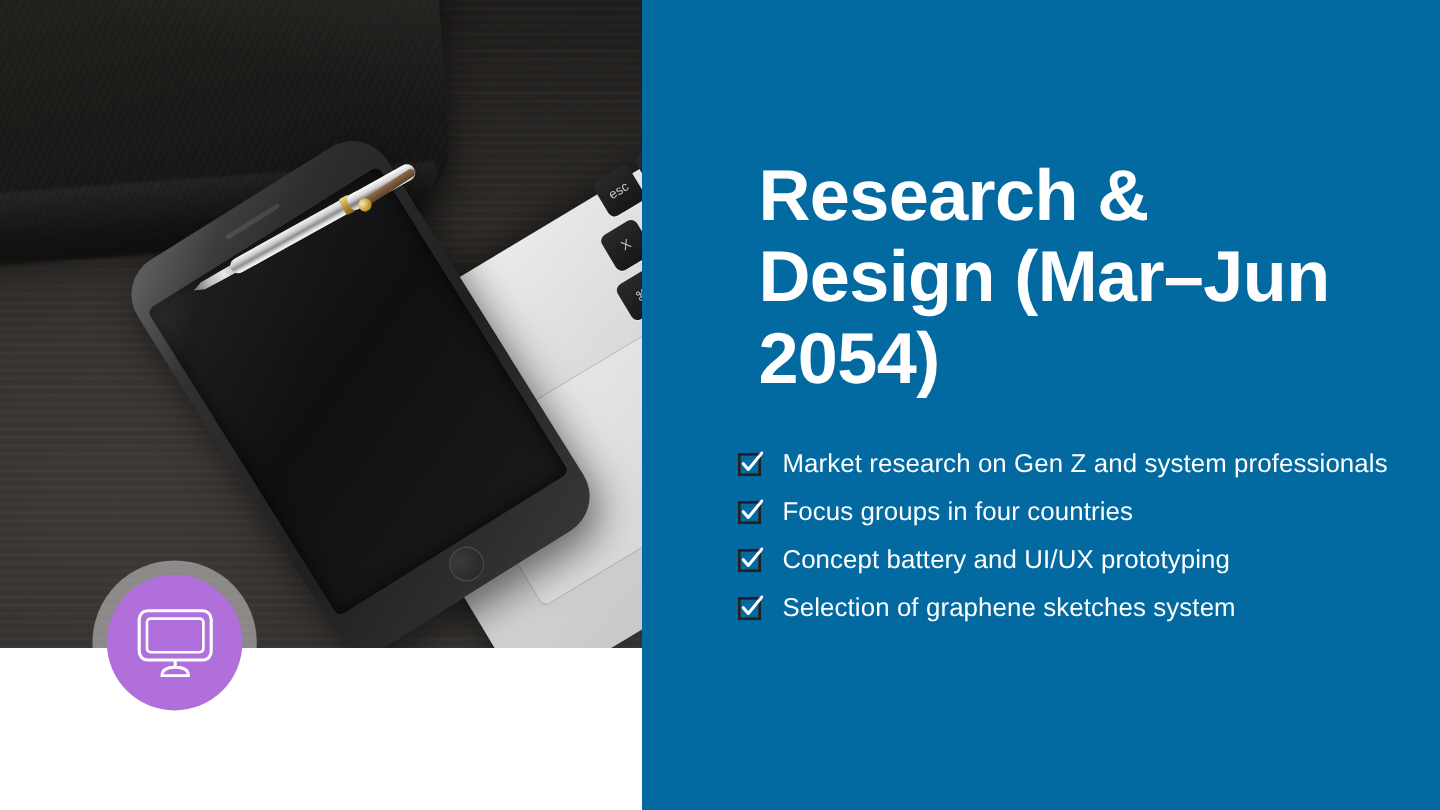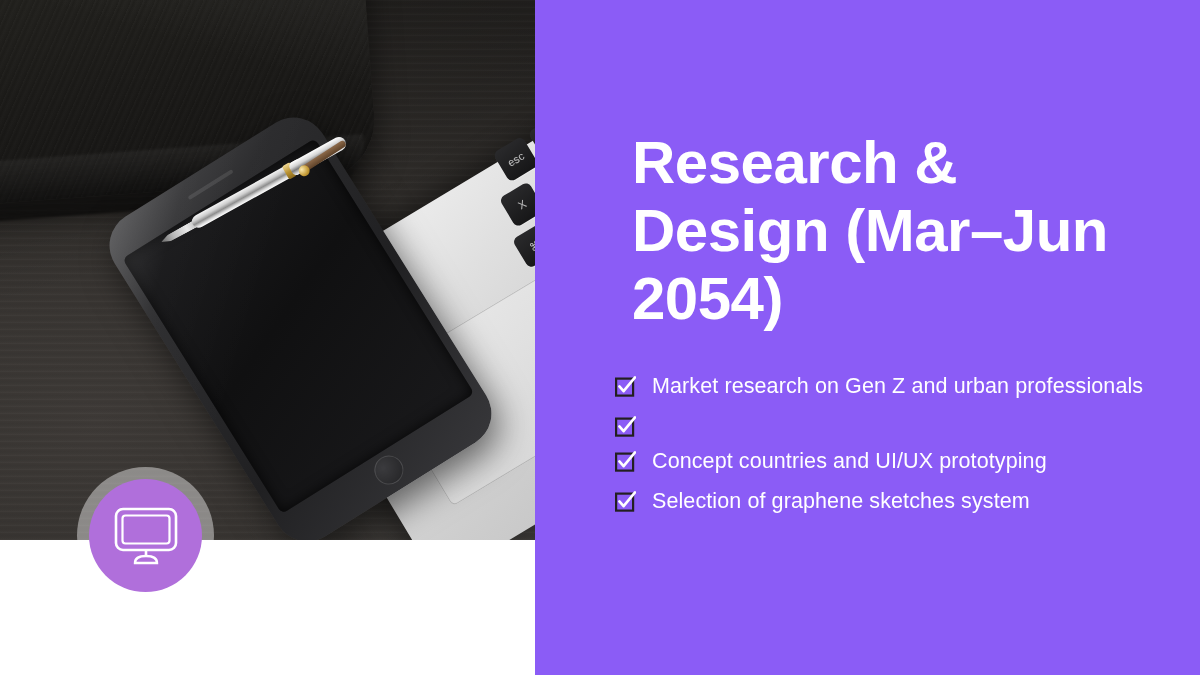--- a/index.html
+++ b/index.html
@@ -400,52 +400,53 @@
     <div id="badge-icon">
       <svg width="66" height="60" viewBox="0 0 66 60" fill="none" aria-hidden="true">
         <rect x="3" y="3" width="60" height="41" rx="7" stroke="#ffffff" stroke-width="2.6"></rect>
         <rect x="9.5" y="9.5" width="47" height="28" rx="3" stroke="#ffffff" stroke-width="2.2"></rect>
         <path d="M33 44 V50" stroke="#ffffff" stroke-width="2.6"></path>
         <path d="M22 57 C22 52.5 26 50 33 50 C40 50 44 52.5 44 57 Z" stroke="#ffffff" stroke-width="2.4" fill="none"></path>
       </svg>
     </div>
   </div>
 
-  <div id="panel" style="background: #8b5cf6;">
+  <div id="panel" style="background: #0369a1;">
     <div id="title">Research &amp; Design (Mar–Jun 2054)</div>
 
     <div id="bullets">
 
       <div class="bullet">
         <span class="checkbox">
           <svg width="21" height="21" viewBox="0 0 21 21" fill="none" aria-hidden="true">
             <rect x="1.1" y="2.6" width="17" height="17" stroke="#231f20" stroke-width="2.2" fill="none"></rect>
             <path d="M4.4 10.4 L8.6 15.2 L20 1.4" stroke="#ffffff" stroke-width="2.6" stroke-linecap="round" stroke-linejoin="round" fill="none"></path>
           </svg>
         </span>
-        <span class="bullet-text">Market research on Gen Z and urban professionals</span>
+        <span class="bullet-text">Market research on Gen Z and system professionals</span>
       </div>
 
       <div class="bullet">
         <span class="checkbox">
           <svg width="21" height="21" viewBox="0 0 21 21" fill="none" aria-hidden="true">
             <rect x="1.1" y="2.6" width="17" height="17" stroke="#231f20" stroke-width="2.2" fill="none"></rect>
             <path d="M4.4 10.4 L8.6 15.2 L20 1.4" stroke="#ffffff" stroke-width="2.6" stroke-linecap="round" stroke-linejoin="round" fill="none"></path>
           </svg>
         </span>
+        <span class="bullet-text">Focus groups in four countries</span>
       </div>
 
       <div class="bullet">
         <span class="checkbox">
           <svg width="21" height="21" viewBox="0 0 21 21" fill="none" aria-hidden="true">
             <rect x="1.1" y="2.6" width="17" height="17" stroke="#231f20" stroke-width="2.2" fill="none"></rect>
             <path d="M4.4 10.4 L8.6 15.2 L20 1.4" stroke="#ffffff" stroke-width="2.6" stroke-linecap="round" stroke-linejoin="round" fill="none"></path>
           </svg>
         </span>
-        <span class="bullet-text">Concept countries and UI/UX prototyping</span>
+        <span class="bullet-text">Concept battery and UI/UX prototyping</span>
       </div>
 
       <div class="bullet">
         <span class="checkbox">
           <svg width="21" height="21" viewBox="0 0 21 21" fill="none" aria-hidden="true">
             <rect x="1.1" y="2.6" width="17" height="17" stroke="#231f20" stroke-width="2.2" fill="none"></rect>
             <path d="M4.4 10.4 L8.6 15.2 L20 1.4" stroke="#ffffff" stroke-width="2.6" stroke-linecap="round" stroke-linejoin="round" fill="none"></path>
           </svg>
         </span>
         <span class="bullet-text">Selection of graphene sketches system</span>

